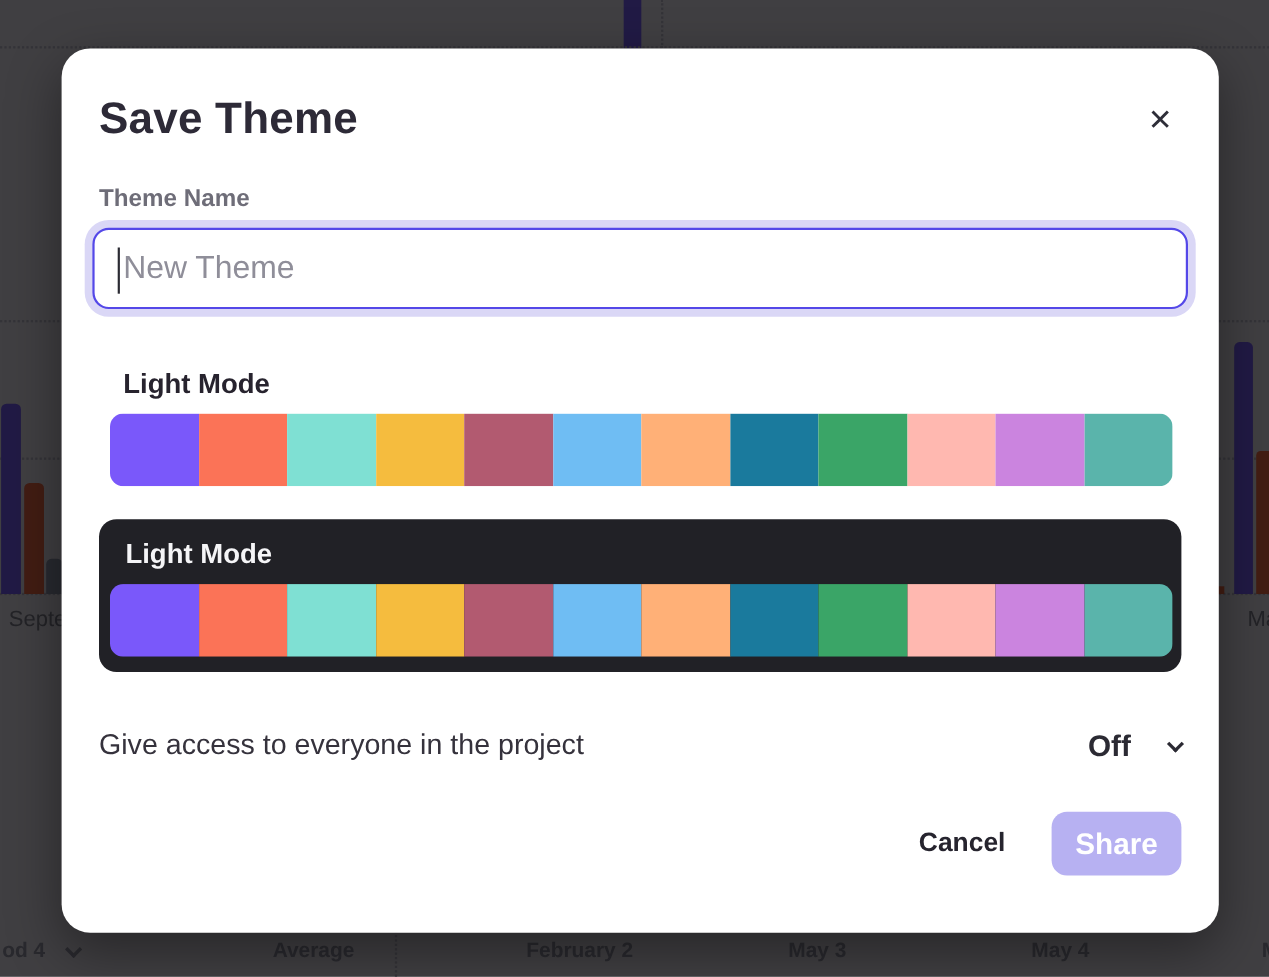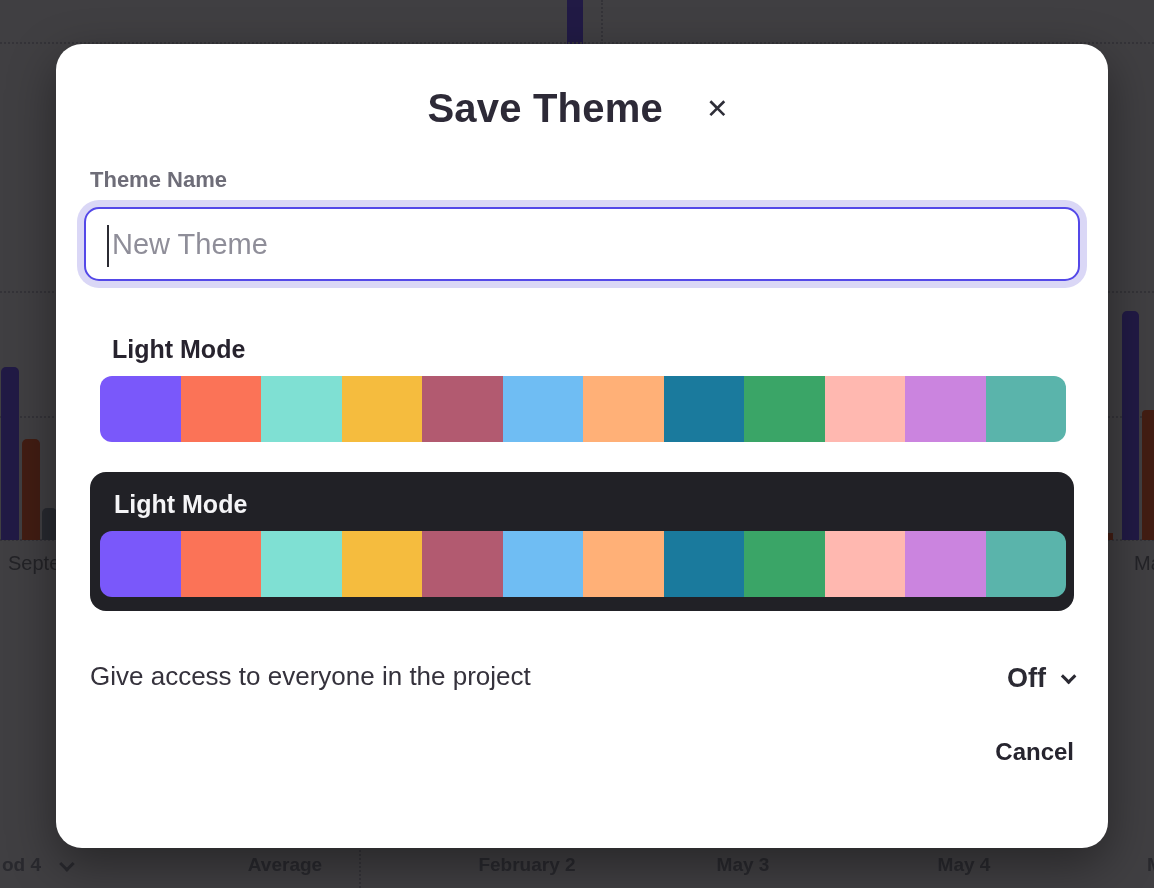--- a/index.html
+++ b/index.html
@@ -38,21 +38,21 @@
     transform:rotate(45deg) translateY(-2px);
   }
 
   
   .modal{
     position:absolute;left:56px;top:44px;width:1052px;height:804px;
     background:#ffffff;border-radius:26px;
     box-shadow:0 16px 48px rgba(0,0,0,0.40);
     padding:42px 34px 0;
   }
-  .modal-head{display:flex;justify-content:center;align-items:flex-start;gap:37px;}
+  .modal-head{display:flex;justify-content:space-between;align-items:flex-start;gap:37px;}
   .modal-title{font-size:40px;font-weight:700;color:#2D2A37;letter-spacing:.2px;}
   .close-btn{
     border:none;background:none;font-size:27px;line-height:1;color:#2E2E38;
     cursor:pointer;padding:6px;margin:4px 2px 0 0;
   }
   .field-label{margin-top:36px;font-size:22px;font-weight:700;color:#6E6D78;}
   .input-wrap{
     position:relative;margin:14px -6px 0;height:74px;background:#fff;
     border:2px solid var(--accent);border-radius:15px;
     box-shadow:0 0 0 7px var(--halo);
@@ -74,21 +74,21 @@
     margin-top:30px;background:var(--dark-card);border-radius:16px;
     padding:16px 8px 14px 10px;
   }
   .dark-card .section-title{color:#F5F5F7;margin:2px 0 12px 14px;}
 
   .access-row{
     margin-top:50px;display:flex;justify-content:space-between;align-items:flex-start;
   }
   .access-label{font-size:26px;font-weight:500;color:#35323C;}
   .access-select{
-    display:flex;align-items:center;gap:15px;border:none;background:none;
+    display:flex;align-items:center;gap:33px;border:none;background:none;
     cursor:pointer;padding:2px;
   }
   .access-value{font-size:27px;font-weight:700;color:#2B2A33;}
   .chev-dark{
     display:inline-block;width:11px;height:11px;
     border-right:3px solid #2B2A33;border-bottom:3px solid #2B2A33;
     transform:rotate(45deg) translateY(-3px);
   }
 
   .footer{margin-top:42px;display:flex;justify-content:flex-end;align-items:center;gap:42px;}
@@ -189,14 +189,15 @@
   <div class="access-row">
     <div class="access-label">Give access to everyone in the project</div>
     <button class="access-select">
       <span class="access-value">Off</span>
       <span class="chev-dark"></span>
     </button>
   </div>
 
   <div class="footer">
     <button class="cancel-btn">Cancel</button>
+    <button class="share-btn">Share</button>
   </div>
 </div>
 
 </body></html>

